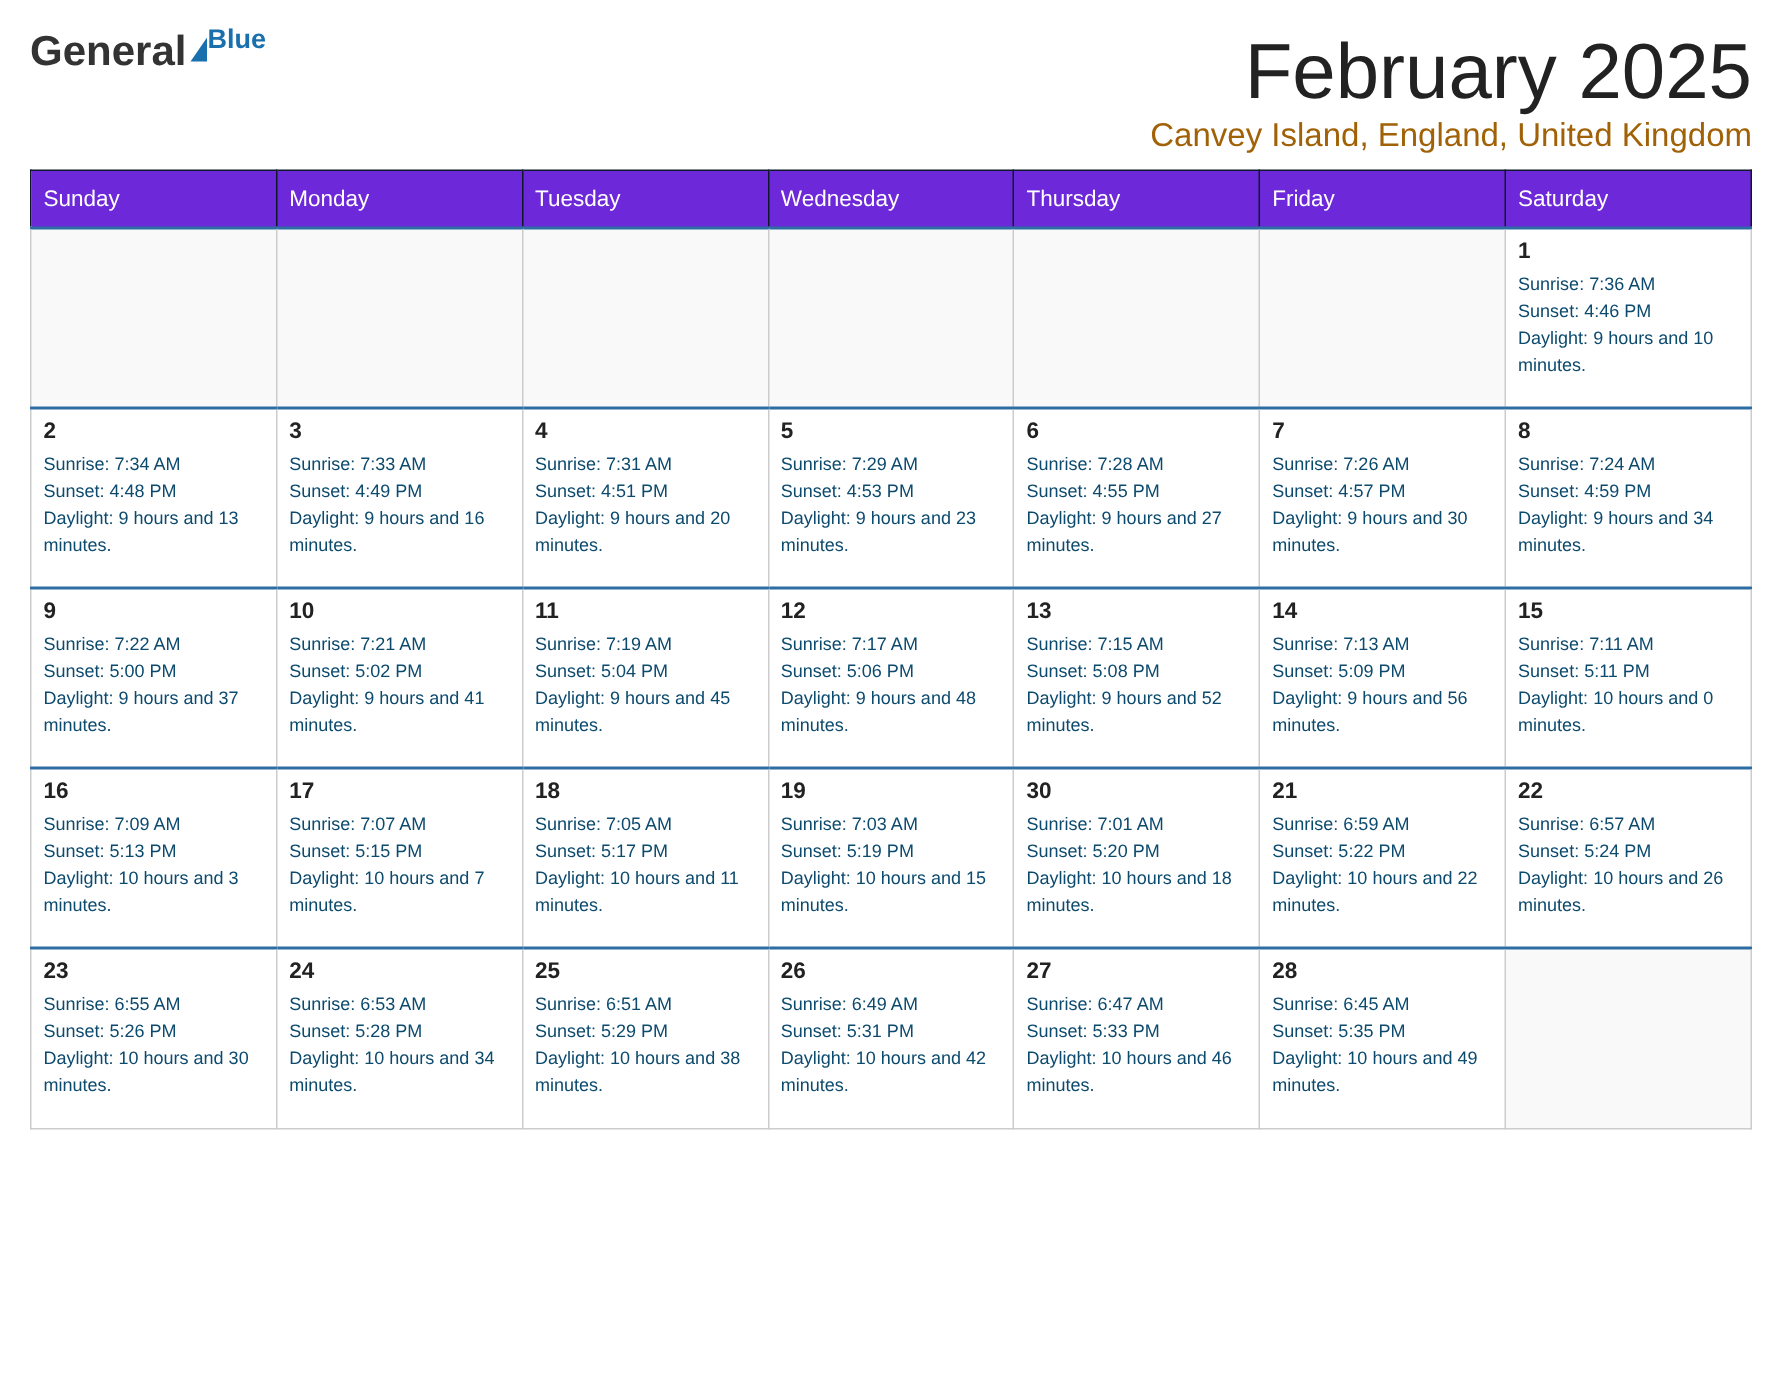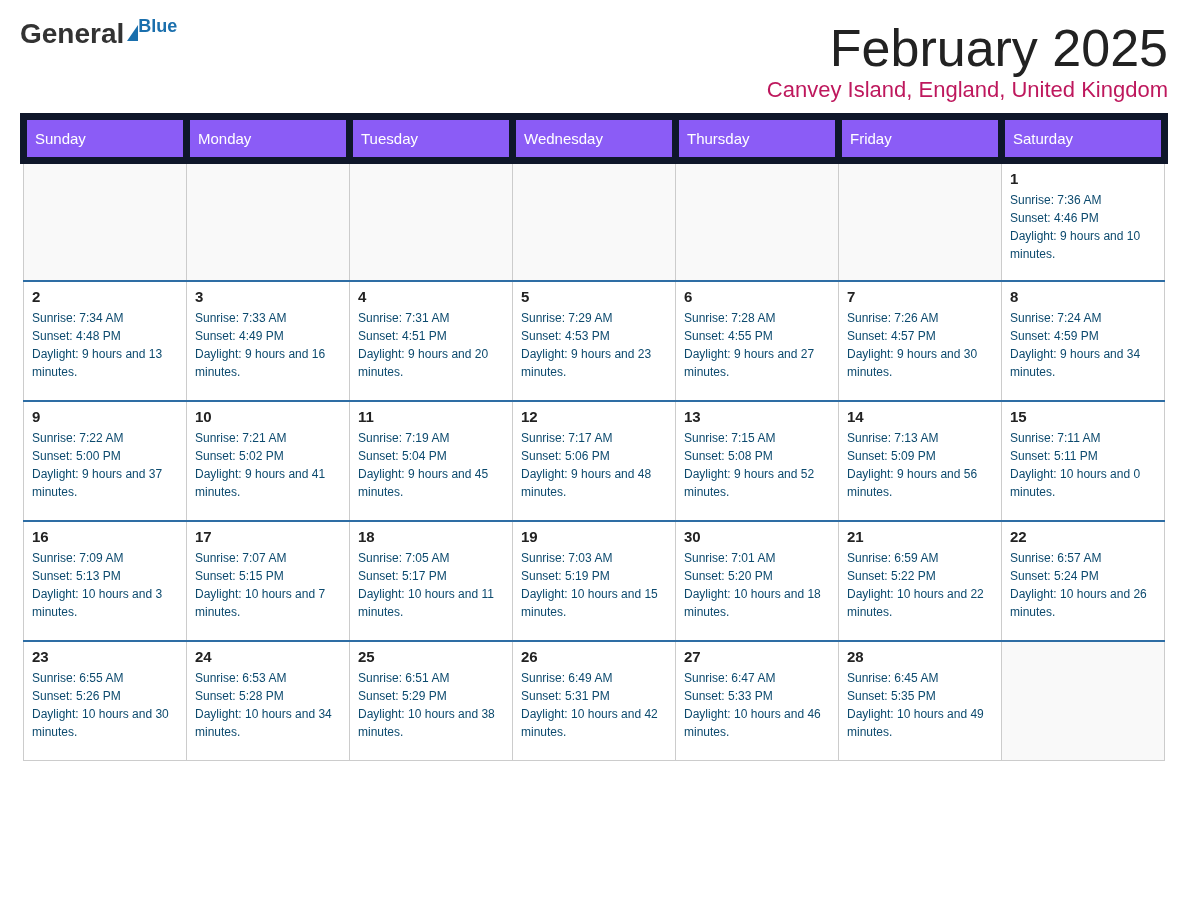--- a/index.html
+++ b/index.html
@@ -37,36 +37,36 @@
       text-align: right;
     }
     .month-title {
       font-size: 52px;
       font-weight: 300;
       color: #222;
       line-height: 1.1;
     }
     .location-title {
       font-size: 22px;
-      color: #be185d;
+      color: #a16207;
       font-weight: normal;
     }
     .calendar {
       width: 100%;
       border-collapse: collapse;
       margin-top: 10px;
     }
     .calendar th {
-      background-color: #8b5cf6;
+      background-color: #6d28d9;
       color: #fff;
       padding: 10px 8px;
       font-size: 15px;
       font-weight: normal;
       text-align: left;
-      border: 7px solid #0f172a;
+      border: 1px solid #0f172a;
     }
     .calendar td {
       vertical-align: top;
       border: 1px solid #ccc;
       padding: 6px 8px;
       width: 14.28%;
       min-height: 120px;
       height: 120px;
     }
     .calendar tr:first-child td {

